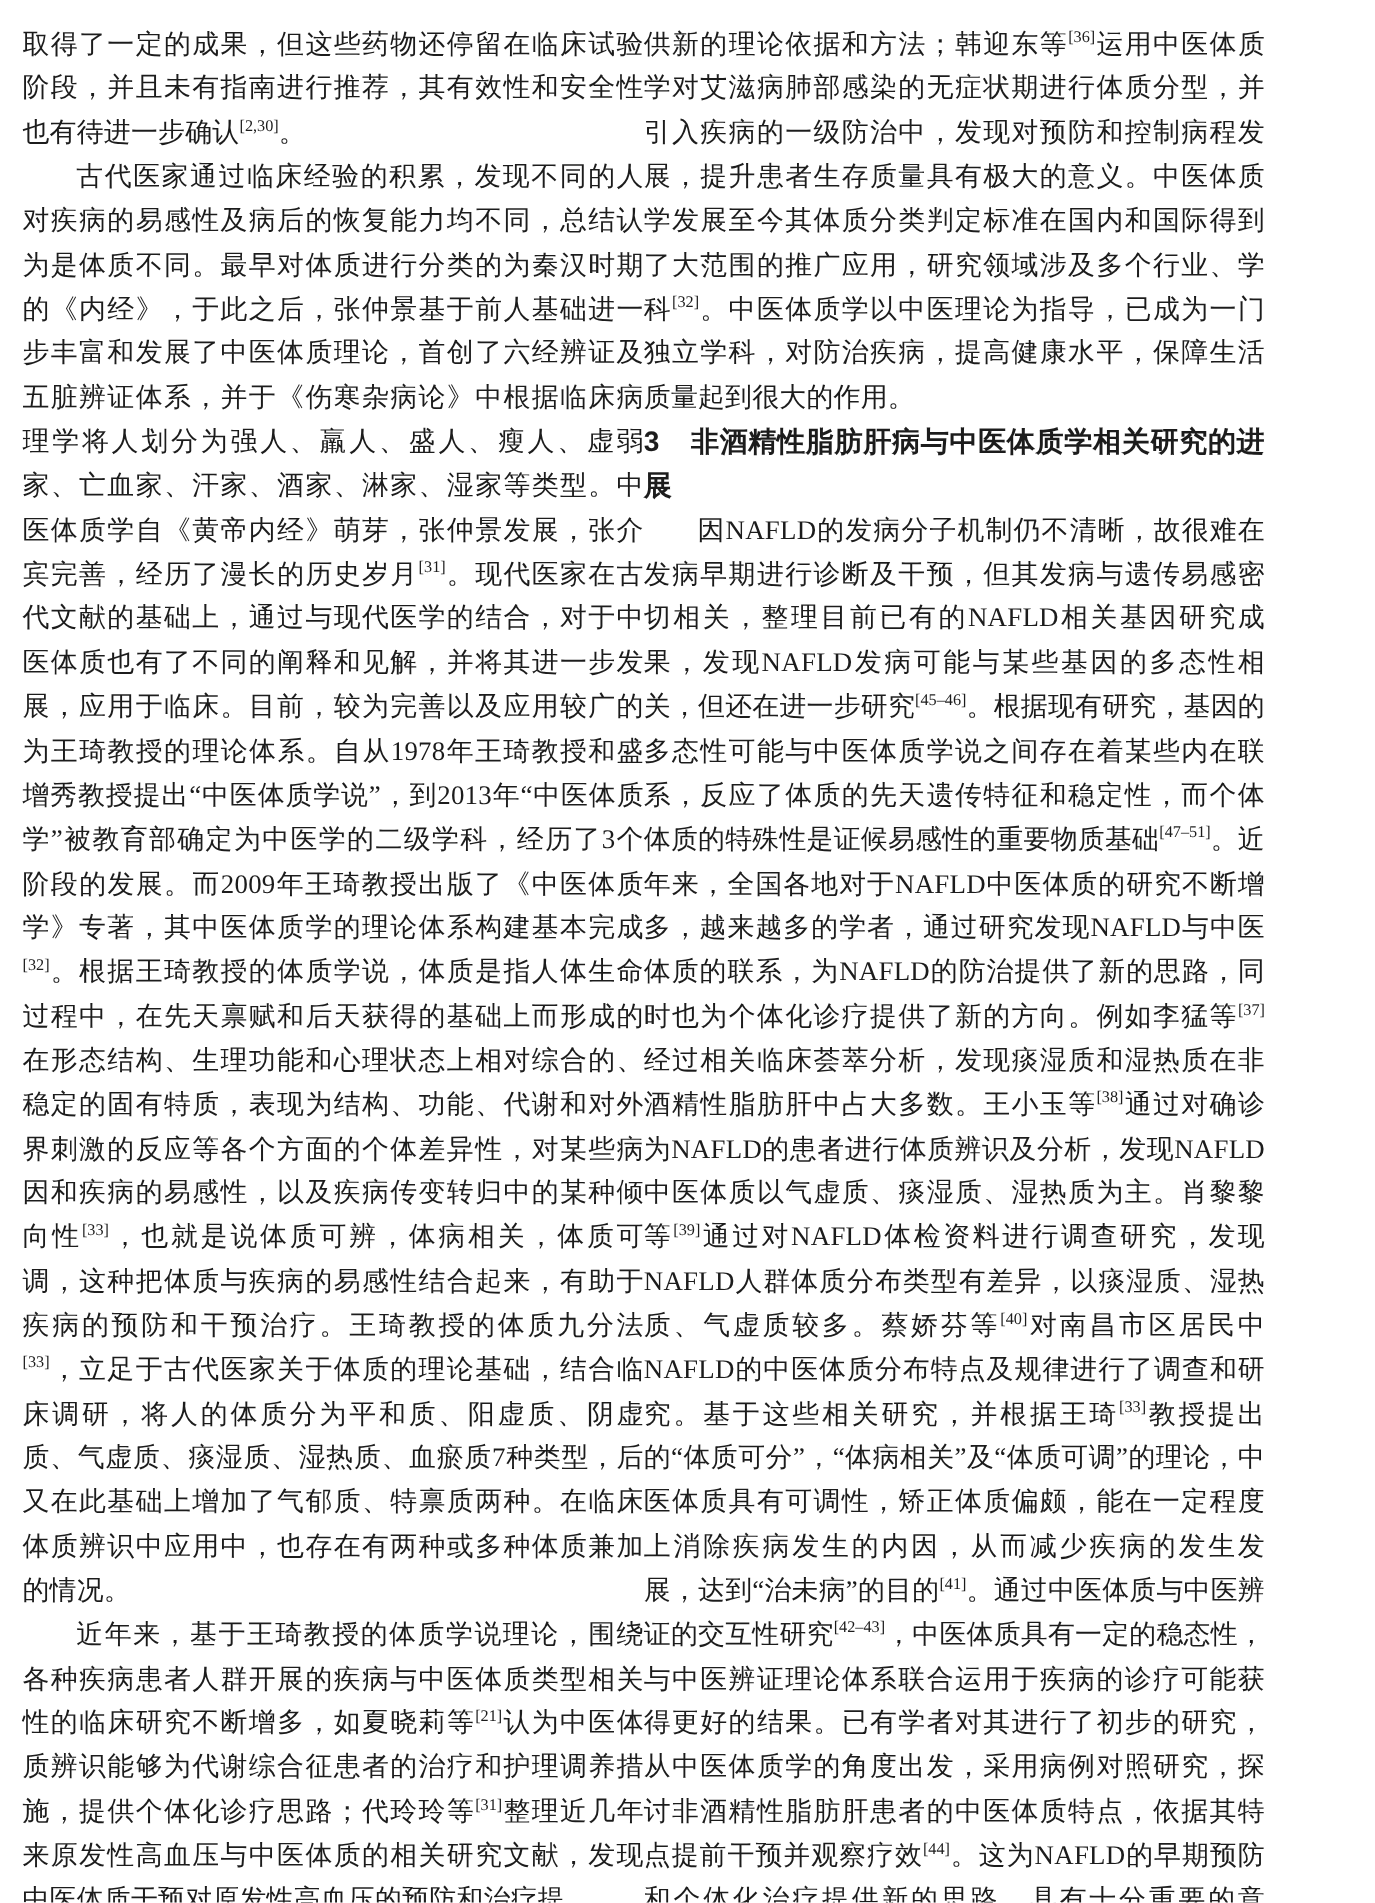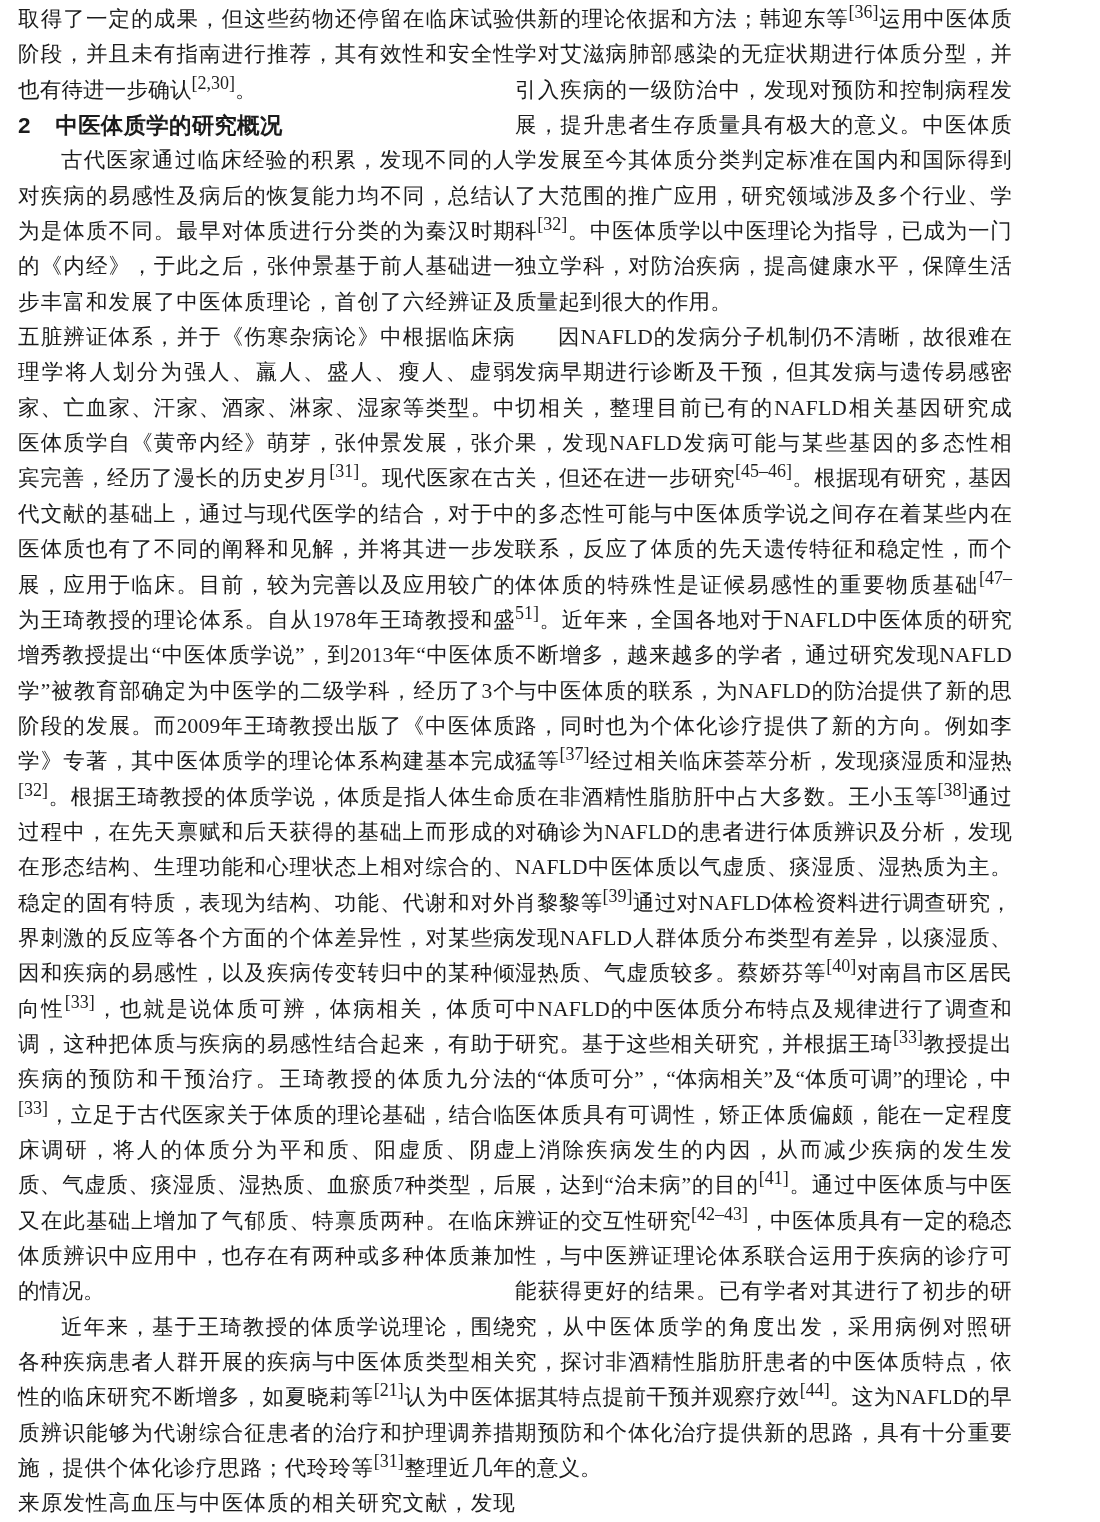--- a/index.html
+++ b/index.html
@@ -7,21 +7,21 @@
   body {
     width: 1100px;
     height: 1522px;
     overflow: hidden;
     color: #1c1c1c;
     font-family: "Liberation Serif", "DejaVu Serif", serif;
   }
   .page {
     width: 928px;
     height: 1522px;
-    padding: 2px 18px 0 18px;
+    padding: 18px 18px 0 18px;
     display: flex;
     justify-content: space-between;
   }
   .col {
     width: 497px;
     flex: 0 0 497px;
   }
   .para {
     font-size: 21.5px;
     line-height: 35.35px;
@@ -34,33 +34,33 @@
     font-size: 22.5px;
     line-height: 35.35px;
     font-weight: bold;
     font-family: "Liberation Sans", "DejaVu Sans", sans-serif;
     text-align: justify;
     text-justify: inter-character;
     letter-spacing: 0.2px;
   }
   .h-num { margin-right: 1.1em; }
   .ref {
-    font-size: 18px;
+    font-size: 13px;
     line-height: 0;
     vertical-align: super;
     letter-spacing: 0;
   }
 </style>
 </head>
 <body>
 
 <div class="page">
   <div class="col">
       <p class="para">取得了一定的成果，但这些药物还停留在临床试验阶段，并且未有指南进行推荐，其有效性和安全性也有待进一步确认<sup class="ref">[2,30]</sup>。</p>
-      <h2 class="heading"><span class="h-num">2</span><span>中医体质学的研究概况</span></h2>
       <p class="para indent">古代医家通过临床经验的积累，发现不同的人对疾病的易感性及病后的恢复能力均不同，总结认为是体质不同。最早对体质进行分类的为秦汉时期的《内经》，于此之后，张仲景基于前人基础进一步丰富和发展了中医体质理论，首创了六经辨证及五脏辨证体系，并于《伤寒杂病论》中根据临床病理学将人划分为强人、羸人、盛人、瘦人、虚弱家、亡血家、汗家、酒家、淋家、湿家等类型。中医体质学自《黄帝内经》萌芽，张仲景发展，张介宾完善，经历了漫长的历史岁月<sup class="ref">[31]</sup>。现代医家在古代文献的基础上，通过与现代医学的结合，对于中医体质也有了不同的阐释和见解，并将其进一步发展，应用于临床。目前，较为完善以及应用较广的为王琦教授的理论体系。自从1978年王琦教授和盛增秀教授提出“中医体质学说”，到2013年“中医体质学”被教育部确定为中医学的二级学科，经历了3个阶段的发展。而2009年王琦教授出版了《中医体质学》专著，其中医体质学的理论体系构建基本完成<sup class="ref">[32]</sup>。根据王琦教授的体质学说，体质是指人体生命过程中，在先天禀赋和后天获得的基础上而形成的在形态结构、生理功能和心理状态上相对综合的、稳定的固有特质，表现为结构、功能、代谢和对外界刺激的反应等各个方面的个体差异性，对某些病因和疾病的易感性，以及疾病传变转归中的某种倾向性<sup class="ref">[33]</sup>，也就是说体质可辨，体病相关，体质可调，这种把体质与疾病的易感性结合起来，有助于疾病的预防和干预治疗。王琦教授的体质九分法<sup class="ref">[33]</sup>，立足于古代医家关于体质的理论基础，结合临床调研，将人的体质分为平和质、阳虚质、阴虚质、气虚质、痰湿质、湿热质、血瘀质7种类型，后又在此基础上增加了气郁质、特禀质两种。在临床体质辨识中应用中，也存在有两种或多种体质兼加的情况。</p>
       <p class="para indent">近年来，基于王琦教授的体质学说理论，围绕各种疾病患者人群开展的疾病与中医体质类型相关性的临床研究不断增多，如夏晓莉等<sup class="ref">[21]</sup>认为中医体质辨识能够为代谢综合征患者的治疗和护理调养措施，提供个体化诊疗思路；代玲玲等<sup class="ref">[31]</sup>整理近几年来原发性高血压与中医体质的相关研究文献，发现中医体质干预对原发性高血压的预防和治疗提</p>
     </div>
   <div class="col">
       <p class="para">供新的理论依据和方法；韩迎东等<sup class="ref">[36]</sup>运用中医体质学对艾滋病肺部感染的无症状期进行体质分型，并引入疾病的一级防治中，发现对预防和控制病程发展，提升患者生存质量具有极大的意义。中医体质学发展至今其体质分类判定标准在国内和国际得到了大范围的推广应用，研究领域涉及多个行业、学科<sup class="ref">[32]</sup>。中医体质学以中医理论为指导，已成为一门独立学科，对防治疾病，提高健康水平，保障生活质量起到很大的作用。</p>
+      <h2 class="heading"><span class="h-num">3</span><span>非酒精性脂肪肝病与中医体质学相关研究的进展</span></h2>
       <p class="para indent">因NAFLD的发病分子机制仍不清晰，故很难在发病早期进行诊断及干预，但其发病与遗传易感密切相关，整理目前已有的NAFLD相关基因研究成果，发现NAFLD发病可能与某些基因的多态性相关，但还在进一步研究<sup class="ref">[45–46]</sup>。根据现有研究，基因的多态性可能与中医体质学说之间存在着某些内在联系，反应了体质的先天遗传特征和稳定性，而个体体质的特殊性是证候易感性的重要物质基础<sup class="ref">[47–51]</sup>。近年来，全国各地对于NAFLD中医体质的研究不断增多，越来越多的学者，通过研究发现NAFLD与中医体质的联系，为NAFLD的防治提供了新的思路，同时也为个体化诊疗提供了新的方向。例如李猛等<sup class="ref">[37]</sup>经过相关临床荟萃分析，发现痰湿质和湿热质在非酒精性脂肪肝中占大多数。王小玉等<sup class="ref">[38]</sup>通过对确诊为NAFLD的患者进行体质辨识及分析，发现NAFLD中医体质以气虚质、痰湿质、湿热质为主。肖黎黎等<sup class="ref">[39]</sup>通过对NAFLD体检资料进行调查研究，发现NAFLD人群体质分布类型有差异，以痰湿质、湿热质、气虚质较多。蔡娇芬等<sup class="ref">[40]</sup>对南昌市区居民中NAFLD的中医体质分布特点及规律进行了调查和研究。基于这些相关研究，并根据王琦<sup class="ref">[33]</sup>教授提出的“体质可分”，“体病相关”及“体质可调”的理论，中医体质具有可调性，矫正体质偏颇，能在一定程度上消除疾病发生的内因，从而减少疾病的发生发展，达到“治未病”的目的<sup class="ref">[41]</sup>。通过中医体质与中医辨证的交互性研究<sup class="ref">[42–43]</sup>，中医体质具有一定的稳态性，与中医辨证理论体系联合运用于疾病的诊疗可能获得更好的结果。已有学者对其进行了初步的研究，从中医体质学的角度出发，采用病例对照研究，探讨非酒精性脂肪肝患者的中医体质特点，依据其特点提前干预并观察疗效<sup class="ref">[44]</sup>。这为NAFLD的早期预防和个体化治疗提供新的思路，具有十分重要的意义。</p>
     </div>
 </div>
 
 </body></html>

